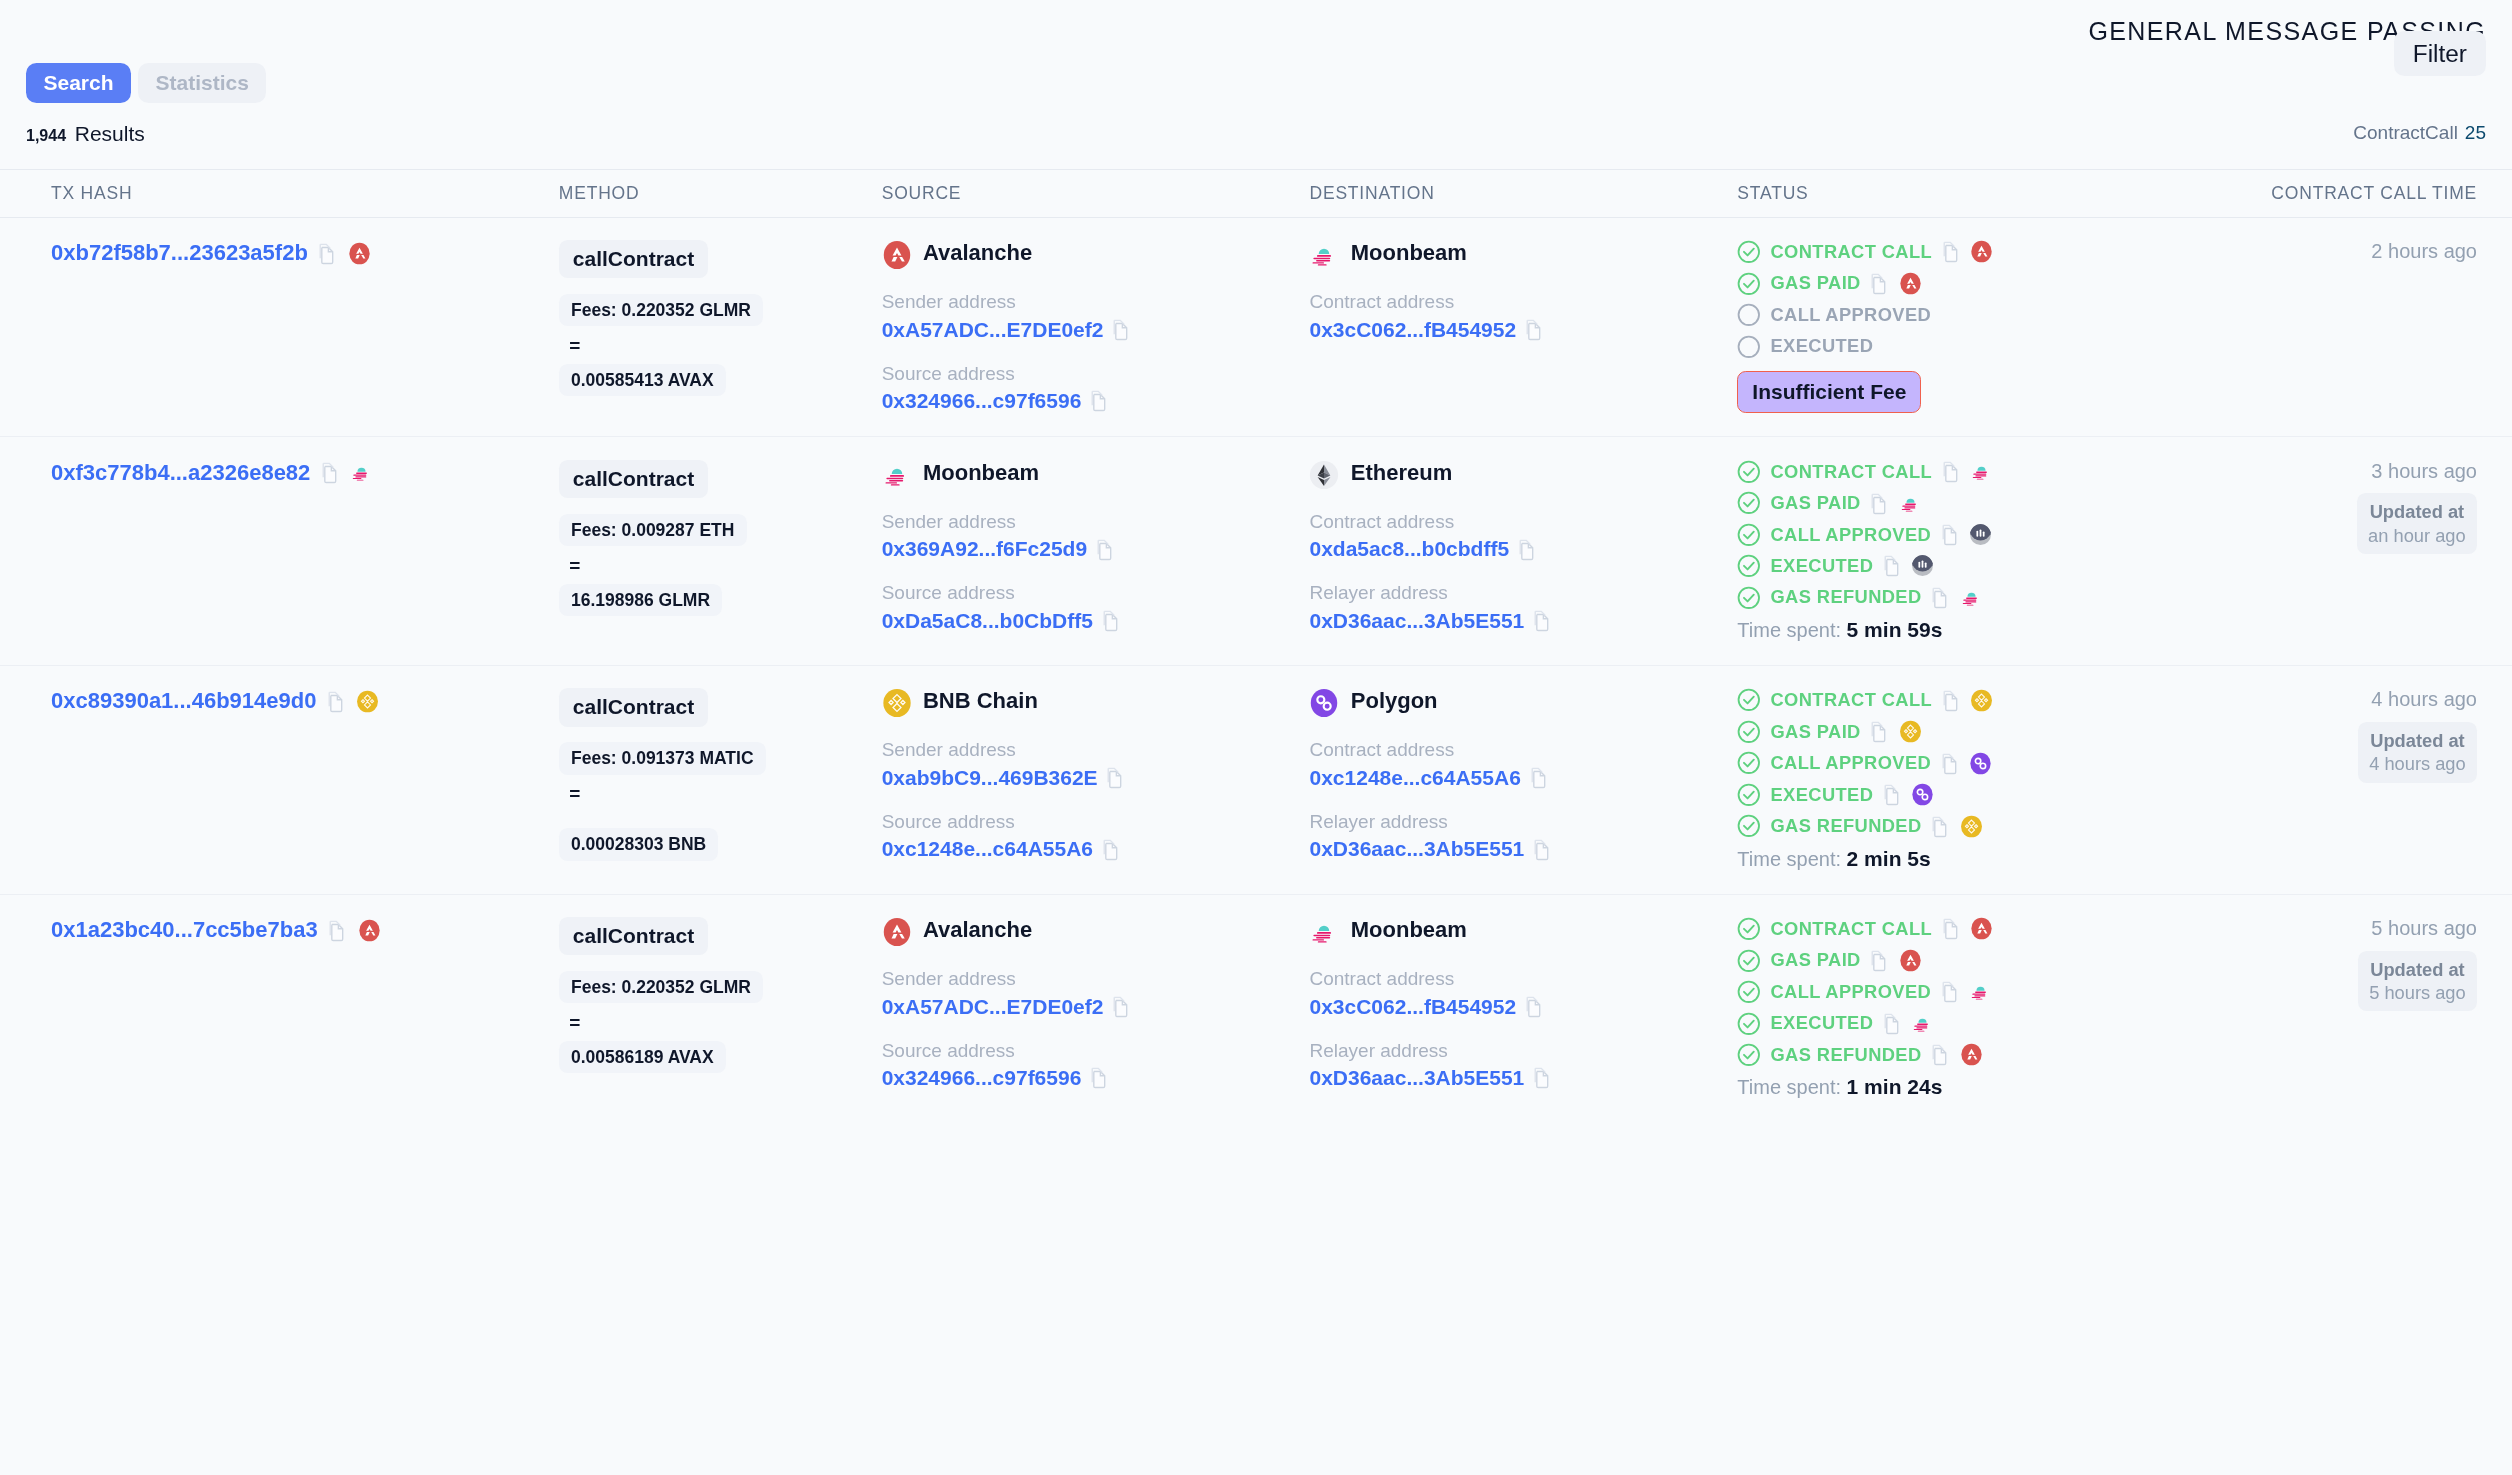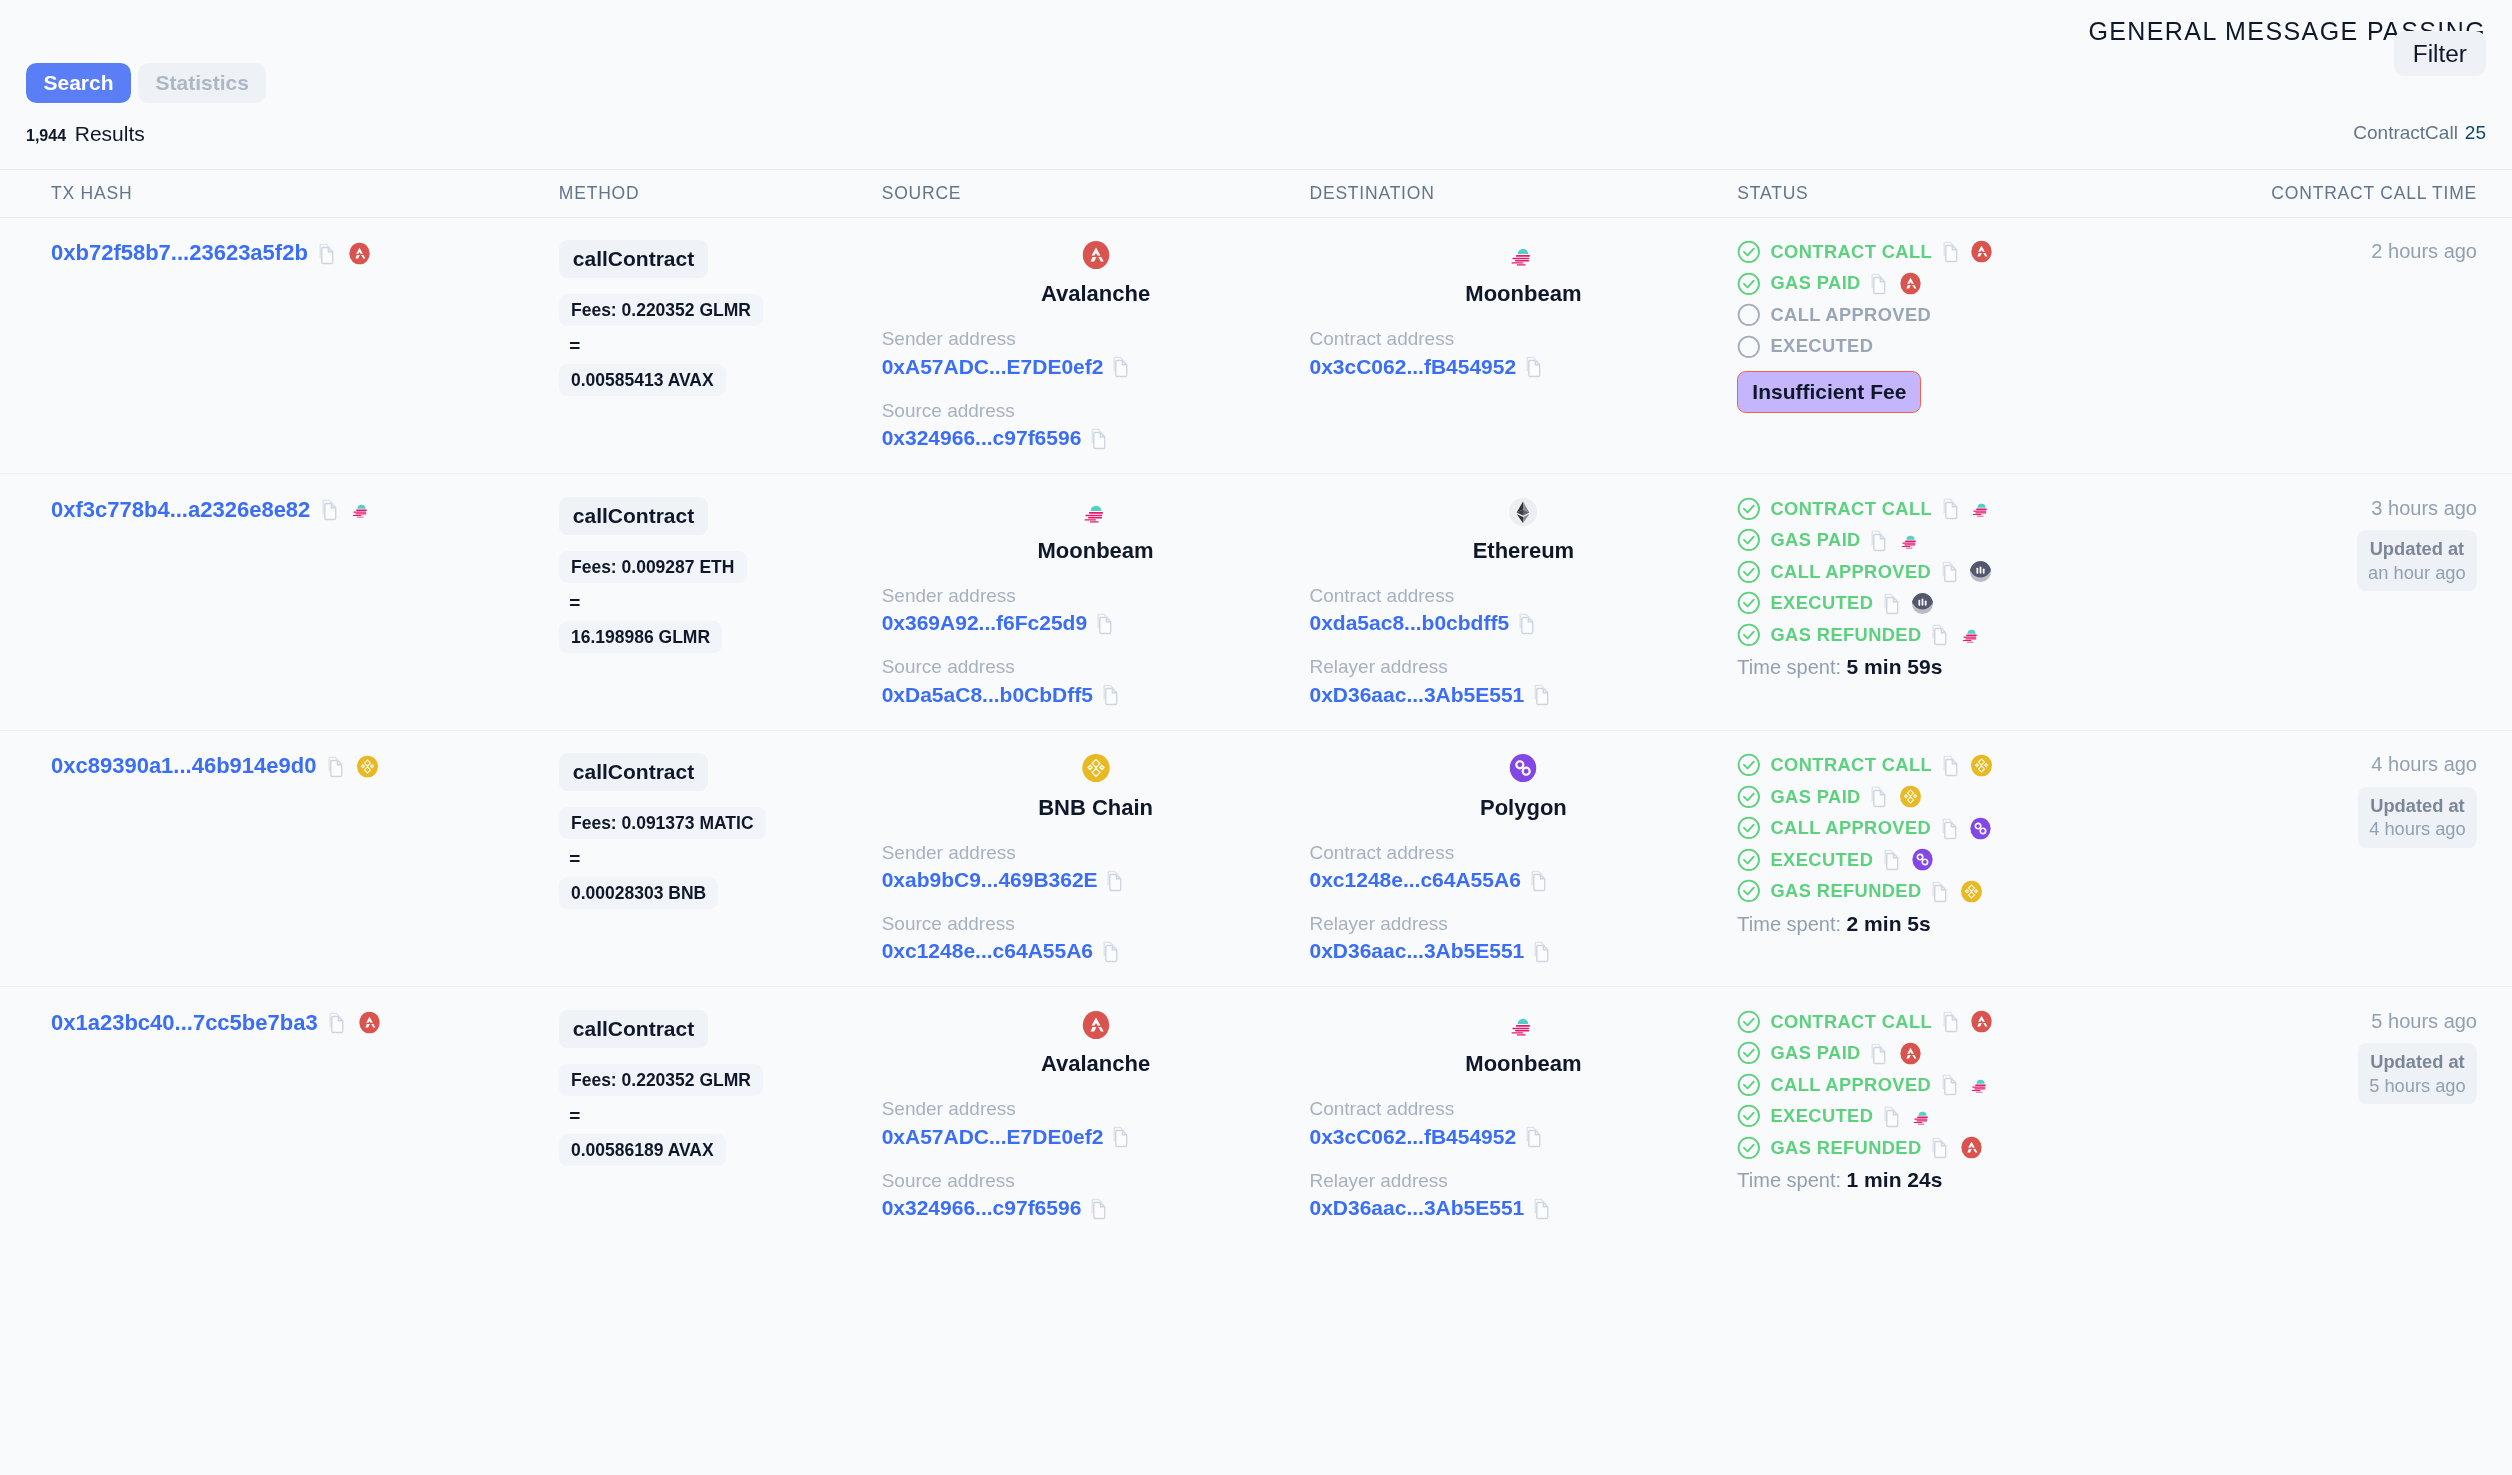--- a/index.html
+++ b/index.html
@@ -135,21 +135,21 @@
     padding: 6.1px 12.2px;
     font-size: 17.5px;
     font-weight: bold;
     color: #0f172a;
     line-height: 1.15;
     margin-top: 15.7px;
   }
   .eq { font-size: 19px; font-weight: bold; color: #0f172a; margin: 8.7px 0 0 10.5px; }
 
   
-  .chain-row { display: flex; align-items: center; gap: 11.3px; flex-direction: column; }
+  .chain-row { display: flex; gap: 11.3px; }
   .chain-name { font-size: 22px; font-weight: bold; color: #0f172a; }
   .addr-label { font-size: 19px; color: #a8b1c0; margin-top: 21px; }
   .addr-row { display: flex; align-items: center; gap: 8.7px; margin-top: 4.4px; }
 
   
   .st-row { display: flex; align-items: center; gap: 9.6px; margin-bottom: 7.9px; }
   .st-text { font-size: 18.3px; font-weight: bold; letter-spacing: 0.4px; }
   .st-text.ok { color: #5ed17f; }
   .st-text.pending { color: #9aa5b5; }
   .ring { width: 23.6px; height: 23.6px; flex: 0 0 auto; }
@@ -581,21 +581,21 @@
                     <path d="M10.3 14.2 L12.6 16.5 L10.3 18.8 L8 16.5 z"></path>
                     <path d="M23.7 14.2 L26 16.5 L23.7 18.8 L21.4 16.5 z"></path>
                   </g>
                 </svg></span>
             </div>
           </div>
           <div class="cell col-meth">
             <div><span class="pill">callContract</span></div>
             <div><span class="fee-pill">Fees: 0.091373 MATIC</span></div>
             <div class="eq">=</div>
-            <div><span class="fee-pill" style="margin-top:7px">0.00028303 BNB</span></div>
+            <div><span class="fee-pill" style="margin-top:23px">0.00028303 BNB</span></div>
           </div>
           <div class="cell col-src">
             <div class="chain-row">
               <span class="chain-ic"><svg viewBox="0 0 34 34" width="30" height="30">
                   <ellipse cx="17" cy="17" rx="15.5" ry="16" fill="#e8b923"></ellipse>
                   <g fill="none" stroke="#fffaf0" stroke-width="1.5">
                     <path d="M17 7.5 L21.5 12 L17 16.5 L12.5 12 z"></path>
                     <path d="M17 17.5 L21.5 22 L17 26.5 L12.5 22 z"></path>
                     <path d="M10.3 14.2 L12.6 16.5 L10.3 18.8 L8 16.5 z"></path>
                     <path d="M23.7 14.2 L26 16.5 L23.7 18.8 L21.4 16.5 z"></path>

